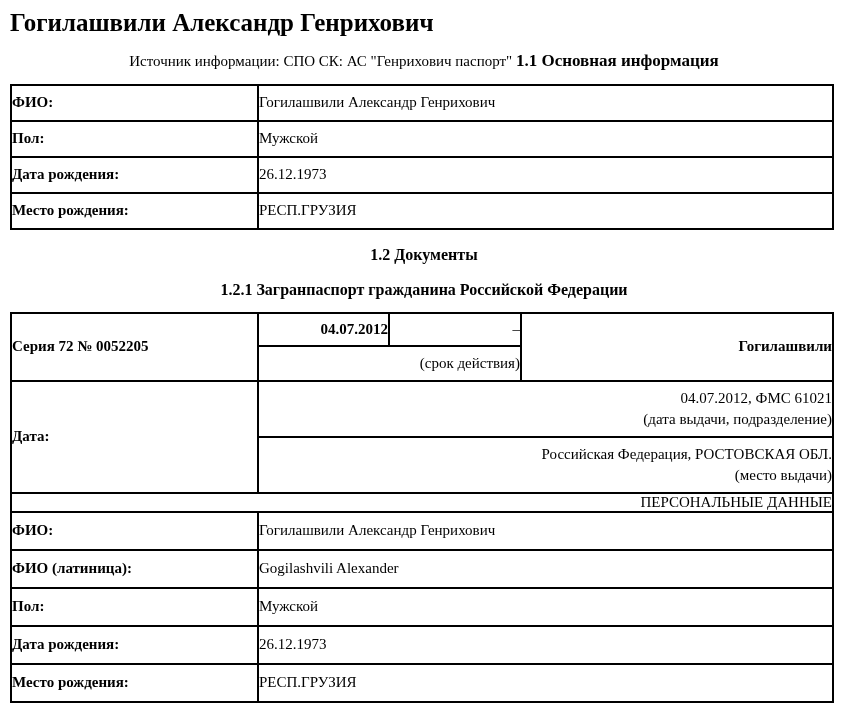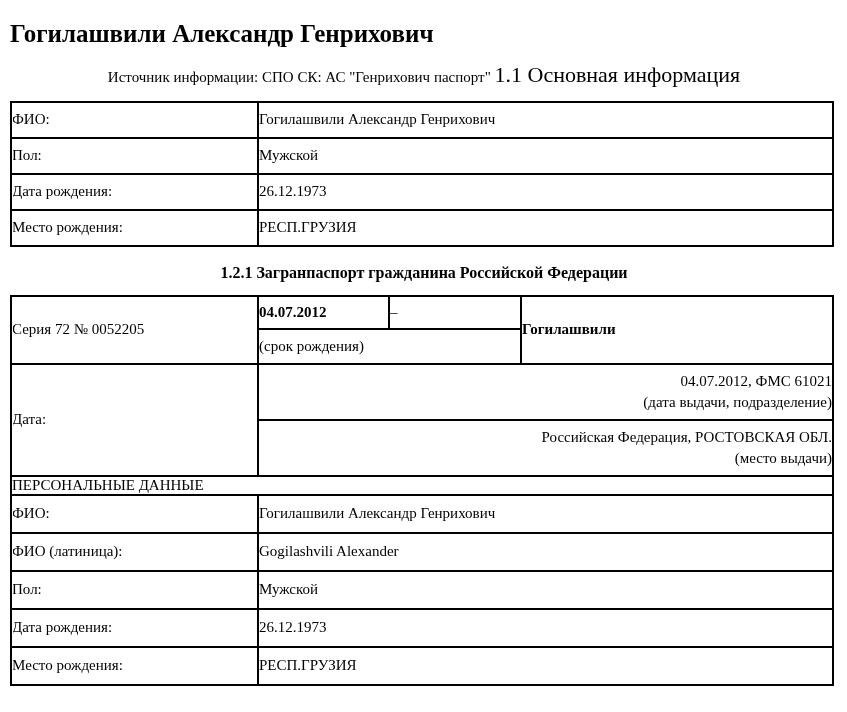--- a/index.html
+++ b/index.html
@@ -8,60 +8,59 @@
     background: #ffffff;
   }
   body {
     width: 847px;
     height: 712px;
     font-family: "Liberation Serif", "DejaVu Serif", serif;
     color: #000;
     overflow: hidden;
   }
   .page {
-    padding: 16px 9px 0 10px;
+    padding: 5px 9px 0 10px;
   }
   .doc-title {
     font-size: 25px;
     font-weight: bold;
     margin: 4px 0 0 0;
     line-height: 1.15;
   }
   .source-line {
     text-align: center;
     font-size: 15px;
     margin-top: 13px;
     white-space: nowrap;
   }
   .source-line .section-ref {
-    font-weight: normal;
-    font-size: 22px;
+    font-weight: bold;
+    font-size: 17px;
   }
   table.grid {
     border-collapse: collapse;
     table-layout: fixed;
     width: 822px;
     margin-top: 13px;
   }
   table.grid td {
     border: 2px solid #000;
     font-size: 15px;
     vertical-align: middle;
     padding: 0;
     overflow: hidden;
   }
   td.lbl {
-    font-weight: normal;
+    font-weight: bold;
     padding-left: 18px;
-    border-radius: 9px;
   }
   td.val {
     padding-left: 14px;
   }
-  td.center { text-align: left; }
+  td.center { text-align: right; }
   td.bold { font-weight: bold; }
   td.top { vertical-align: top; padding-top: 7px; }
   td.twoline {
     vertical-align: middle;
     padding-left: 14px;
     line-height: 1.4;
     text-align: right;
   }
   .sec-heading {
     text-align: center;
@@ -109,39 +108,40 @@
         <td class="lbl">Дата рождения:</td>
         <td class="val">26.12.1973</td>
       </tr>
       <tr class="h36">
         <td class="lbl">Место рождения:</td>
         <td class="val">РЕСП.ГРУЗИЯ</td>
       </tr>
     </tbody>
   </table>
 
+  <div class="sec-heading">1.2 Документы</div>
 
   <div class="sec-subheading">1.2.1 Загранпаспорт гражданина Российской Федерации</div>
 
   <table class="grid">
     <colgroup>
         <col style="width:247px">
         <col style="width:131px">
         <col style="width:132px">
         <col style="width:312px">
       </colgroup>
     <tbody>
       <tr class="h33">
         <td class="lbl top" rowspan="2">Серия 72 № 0052205</td>
         <td class="center bold">04.07.2012</td>
         <td class="center">–</td>
         <td class="center bold top" rowspan="2">Гогилашвили</td>
       </tr>
       <tr class="h35">
-        <td class="center" colspan="2">(срок рождения)</td>
+        <td class="center" colspan="2">(срок действия)</td>
       </tr>
       <tr class="h56">
         <td class="lbl top" rowspan="2">Дата:</td>
         <td class="twoline" colspan="3">
           <div>04.07.2012, ФМС 61021</div>
           <div>(дата выдачи, подразделение)</div>
         </td>
       </tr>
       <tr class="h56">
         <td class="twoline" colspan="3">

